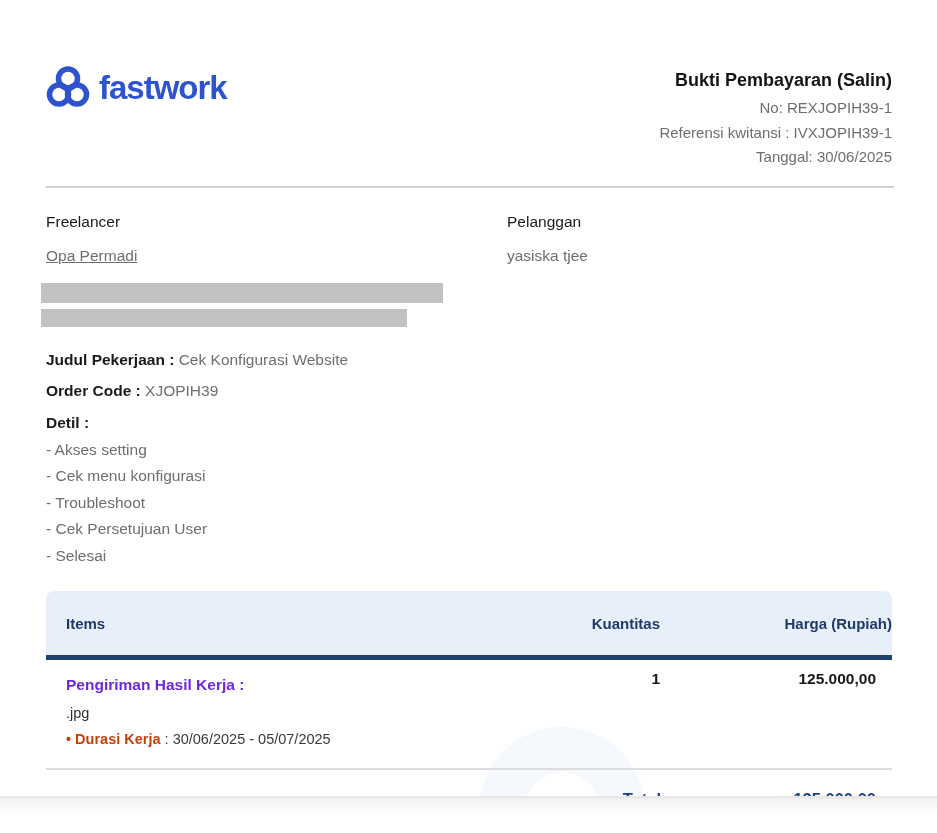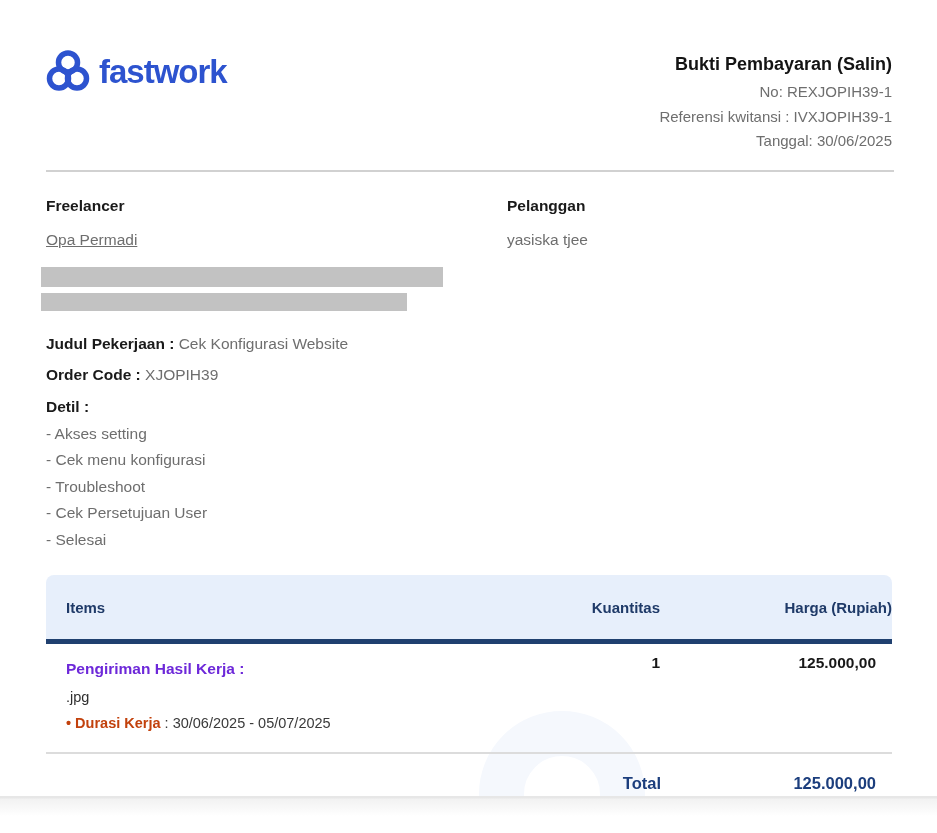--- a/index.html
+++ b/index.html
@@ -4,21 +4,21 @@
 <style>
   * { margin:0; padding:0; box-sizing:border-box; }
   html,body { width:937px; height:833px; overflow:hidden; }
   body {
     position:relative;
     background:#ffffff;
     font-family:"Liberation Sans", sans-serif;
     color:#1c1c1c;
   }
   .page {
-    position:absolute; left:0; top:0; width:937px; height:796px;
+    position:absolute; left:0; top:16px; width:937px; height:796px;
     background:#ffffff; overflow:hidden;
   }
   
   .watermark-ring {
     position:absolute; left:479px; top:711px;
     width:166px; height:166px;
     border:45px solid #f5f8fd;
     border-radius:50%;
     background:transparent;
   }
@@ -33,21 +33,21 @@
     font-size:33px; font-weight:bold; letter-spacing:-1px;
     color:#2d53cf; line-height:44px;
   }
   .title-block { text-align:right; padding-top:3px; }
   .doc-title { font-size:18px; font-weight:bold; color:#141414; line-height:22px; margin-bottom:5px; }
   .doc-meta { font-size:15px; color:#6e6e6e; line-height:24.5px; }
   .divider-top {
     position:absolute; left:46px; top:170px; width:848px; height:2px; background:#d1d1d1;
   }
   
-  .party-label { position:absolute; font-size:15.5px; font-weight:bold; color:#1a1a1a; top:197px; }
+  .party-label { position:absolute; font-size:15.5px; font-weight:normal; color:#1a1a1a; top:197px; }
   .party-name  { position:absolute; font-size:15.5px; color:#6e6e6e; top:231px; }
   .fl-label { left:46px; } .fl-name { left:46px;text-decoration:underline; }
   .cu-label { left:507px; } .cu-name { left:507px; }
   .redact-bar { position:absolute; background:#c2c2c2; left:41px; }
   .redact-bar.b1 { top:267px; width:402px; height:20px; }
   .redact-bar.b2 { top:293px; width:366px; height:18px; }
   
   .job-line { position:absolute; left:46px; font-size:15.5px; color:#6e6e6e; line-height:16px; white-space:pre; }
   .job-line b { color:#1a1a1a; }
   .jl-judul { top:336px; } .jl-order { top:367px; } .jl-detil { top:399px; }

